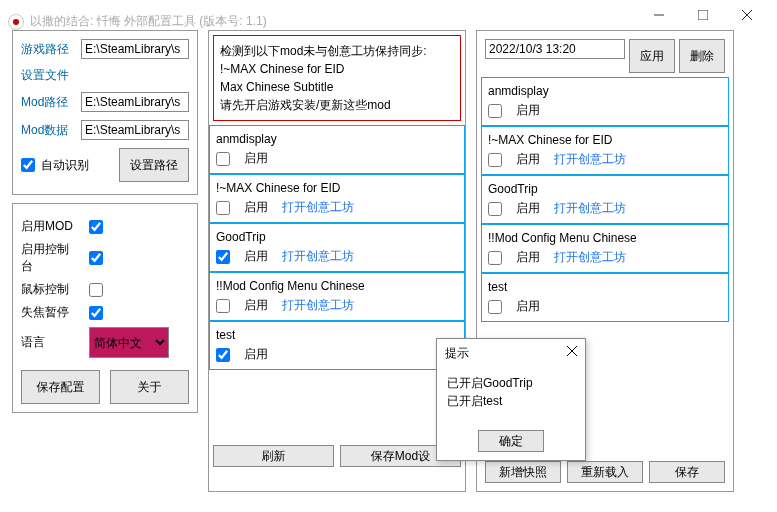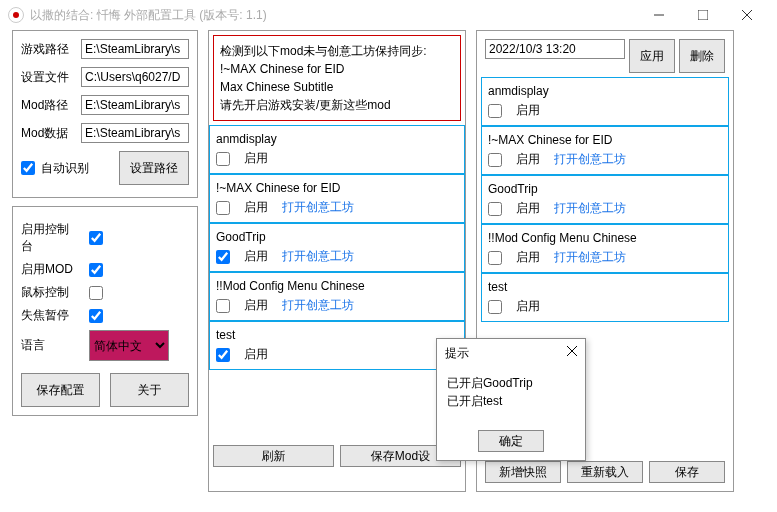--- a/index.html
+++ b/index.html
@@ -1,31 +1,31 @@
 <!DOCTYPE html>
 <html><head>
 <meta charset="utf-8">
 <style>
 *{box-sizing:border-box;margin:0;padding:0;font-family:"Microsoft YaHei",sans-serif;font-size:12px}
 body{width:777px;height:512px;background:#fff;position:relative;overflow:hidden}
-.titlebar{height:30px;display:flex;align-items:center;padding:15px 8px;color:#999}
+.titlebar{height:30px;display:flex;align-items:flex-end;padding:0 8px;color:#999}
 .titlebar .icon{width:16px;height:16px;border-radius:50%;background:#fff;border:1px solid #ccc;margin-right:6px;position:relative}
 .titlebar .icon::after{content:"";position:absolute;width:6px;height:6px;background:#c00;border-radius:50%;top:4px;left:4px}
 .titlebar .title{flex:1;color:#aaa}
 .winbtns{display:flex}
 .winbtn{width:44px;height:30px;display:flex;align-items:center;justify-content:center;color:#555}
 .winbtn svg{width:10px;height:10px;stroke:#333;stroke-width:1;fill:none}
 .main{display:flex;gap:10px;padding:0 12px}
 .col{border:1px solid #999;background:#fff}
 .col1{width:186px;padding:8px;display:flex;flex-direction:column;gap:4px}
 .col1b{width:186px;padding:8px;margin-top:8px;border:1px solid #999}
 .col2{width:258px;position:relative;padding:0}
 .col3{width:258px;padding:4px}
 .row{display:flex;align-items:center;gap:6px;margin-bottom:4px}
-.lbl{width:54px;color:#000000}
+.lbl{width:54px;color:#0369a1}
 input[type=text]{border:1px solid #888;background:#fff;height:20px;padding:0 3px;flex:1;min-width:0}
 .btn{border:1px solid #888;background:#e8e8e8;height:22px;padding:16px 10px;cursor:pointer;font-size:12px;display:inline-flex;align-items:center;justify-content:center}
 input[type=checkbox]{width:14px;height:14px}
 .chkrow{display:flex;align-items:center;gap:14px;margin:6px 0}
 .chkrow .lbl2{width:54px}
 select{border:1px solid #888;height:31px;background:#be185d;min-width:80px}
 .btnrow{display:flex;gap:10px;margin-top:12px}
 .btnrow .btn{flex:1}
 .alert{border:1px solid #c00;margin:4px;padding:6px;line-height:1.5}
 .modcard{border:1px solid #0ea5e9;margin:0;padding:6px}
@@ -71,44 +71,43 @@
 
 <div class="main">
   <div class="leftstack">
     <div class="col col1">
       <div class="row">
           <span class="lbl">游戏路径</span>
           <input type="text" value="E:\SteamLibrary\s" style="">
         </div>
       <div class="row">
           <span class="lbl">设置文件</span>
-          <input type="text" value="C:\Users\q6027/D" style="">
         </div>
       <div class="row">
           <span class="lbl">Mod路径</span>
           <input type="text" value="E:\SteamLibrary\s" style="">
         </div>
       <div class="row">
           <span class="lbl">Mod数据</span>
           <input type="text" value="E:\SteamLibrary\s" style="">
         </div>
       <div class="row">
           <input type="checkbox" checked="" style="">
           <span>自动识别</span>
           <button class="btn" style="margin-left:auto">设置路径</button>
         </div>
     </div>
 
     <div class="col1b">
       <div class="chkrow">
+          <span class="lbl2">启用MOD</span>
+          <input type="checkbox" checked="" style="">
+        </div>
+      <div class="chkrow">
           <span class="lbl2">启用控制台</span>
-          <input type="checkbox" checked="" style="">
-        </div>
-      <div class="chkrow">
-          <span class="lbl2">启用MOD</span>
           <input type="checkbox" checked="" style="">
         </div>
       <div class="chkrow">
           <span class="lbl2">鼠标控制</span>
           <input type="checkbox" style="">
         </div>
       <div class="chkrow">
           <span class="lbl2">失焦暂停</span>
           <input type="checkbox" checked="" style="">
         </div>

